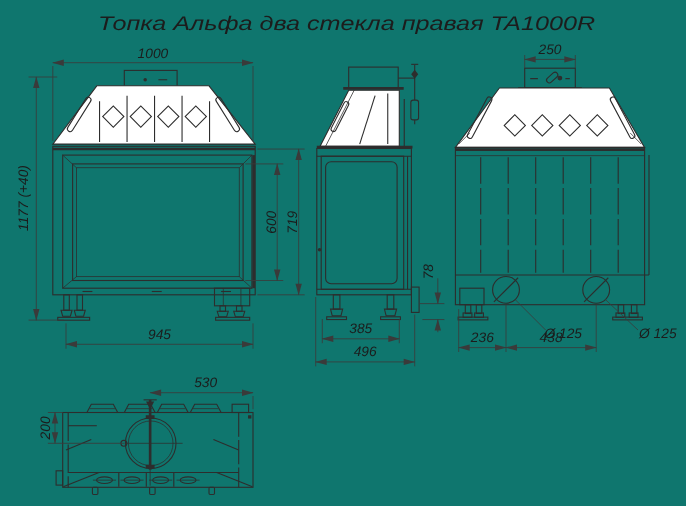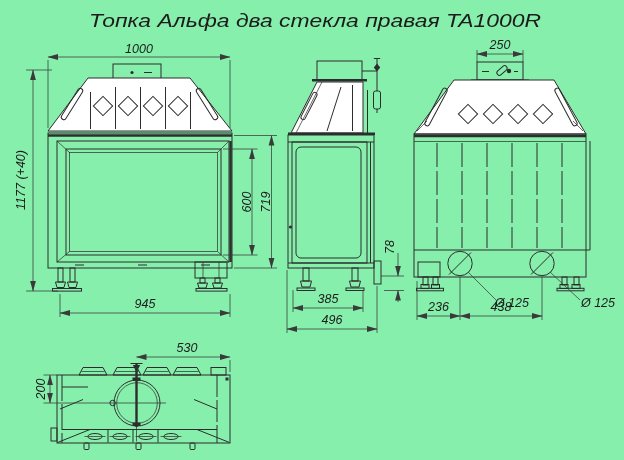--- a/index.html
+++ b/index.html
@@ -1,16 +1,16 @@
 <!DOCTYPE html>
 <html><head>
 <meta charset="utf-8">
 <style>
   html,body{margin:0;padding:0;background:#ffffff;}
-  .page{width:624px;height:460px;background:#86efac;overflow:hidden;}
+  .page{width:624px;height:460px;background:#0f766e;overflow:hidden;}
   svg{display:block;}
   .g  {stroke:#2d2d2d;stroke-width:1;fill:none;stroke-linecap:butt;}
   .g2 {stroke:#2d2d2d;stroke-width:2.4;fill:none;}
   .gt {stroke:#2d2d2d;stroke-width:.7;fill:none;}
   .dim{stroke:#3a3a3a;stroke-width:.75;fill:none;}
   .fil{fill:#2d2d2d;stroke:none;}
   .wht{fill:#ffffff;}
   text{font-family:"Liberation Sans",sans-serif;font-style:italic;fill:#1c1c1c;}
   .dt{font-size:12.5px;text-anchor:middle;}
   .ttl{font-size:18px;text-anchor:middle;}

